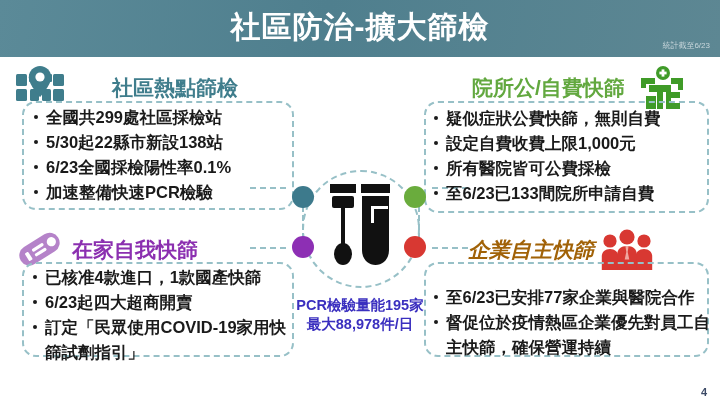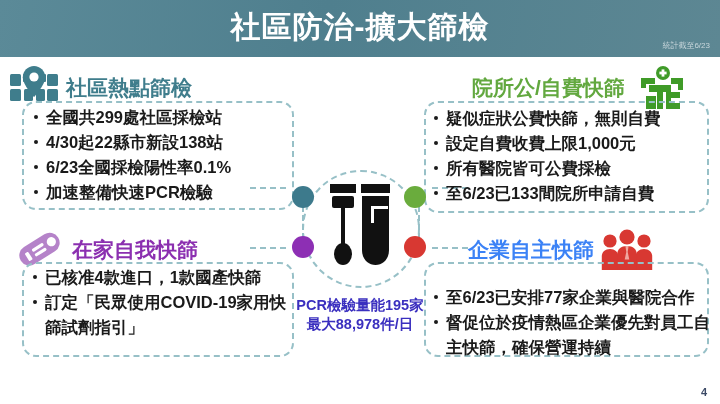--- a/index.html
+++ b/index.html
@@ -89,24 +89,24 @@
     left: 2px; top: 10px;
     width: 4px; height: 4px;
     border-radius: 50%;
     background: #1a1a1a;
   }
 
   
   .c-teal   { color: #3f7d8c; }
   .c-green  { color: #62a83f; }
   .c-purple { color: #8b2fb0; }
-  .c-red    { color: #3b82f6; }
-
-  
-  #panel-hotspot .panel-head { left: 8px; top: 66px; }
+  .c-red    { color: #a16207; font-style: italic; }
+
+  
+  #panel-hotspot .panel-head { left: 14px; top: 66px; gap: 40px; }
   #panel-hotspot .panel-box  { left: 22px; top: 101px; width: 272px; height: 109px; }
   #panel-hotspot .bullets    { left: 32px; top: 105px; width: 262px; }
 
   #panel-clinic .panel-head  { left: 472px; top: 66px; }
   #panel-clinic .panel-box   { left: 424px; top: 101px; width: 285px; height: 112px; }
   #panel-clinic .bullets     { left: 432px; top: 106px; width: 278px; }
 
   #panel-home .panel-head    { left: 14px; top: 229px; }
   #panel-home .panel-box     { left: 22px; top: 262px; width: 272px; height: 95px; }
   #panel-home .bullets       { left: 31px; top: 265px; width: 264px; }
@@ -215,21 +215,21 @@
             <path d="M26 0c-6.2 0-11.2 5-11.2 11.2C14.8 19 26 31 26 31s11.2-12 11.2-19.8C37.2 5 32.2 0 26 0z"></path>
           </g>
           <circle cx="26" cy="11" r="4.6" fill="#ffffff"></circle>
         </svg>
       </span>
       <span class="panel-title c-teal">社區熱點篩檢</span>
     </div>
     <div class="panel-box"></div>
     <div class="bullets">
       <div class="bullet">全國共299處社區採檢站</div>
-      <div class="bullet">4/30起22縣市新設138站</div>
+      <div class="bullet">5/30起22縣市新設138站</div>
       <div class="bullet">6/23全國採檢陽性率0.1%</div>
       <div class="bullet">加速整備快速PCR檢驗</div>
     </div>
   </div>
 
   <div class="panel" id="panel-clinic">
     <div class="panel-head">
       <span class="panel-title c-green">院所公/自費快篩</span>
       <span>
         <svg class="icon-svg icon-hospital" viewBox="0 0 52 44" xmlns="http://www.w3.org/2000/svg">
@@ -271,20 +271,21 @@
             <rect x="19" y="21.5" width="13" height="3.2" rx="1.4" fill="#ffffff"></rect>
             <circle cx="40" cy="20" r="4.6" fill="#ffffff"></circle>
           </g>
         </svg>
       </span>
       <span class="panel-title c-purple">在家自我快篩</span>
     </div>
     <div class="panel-box"></div>
     <div class="bullets">
       <div class="bullet">已核准4款進口，1款國產快篩</div>
+      <div class="bullet">6/23起四大超商開賣</div>
       <div class="bullet wrap">訂定「民眾使用COVID-19家用快篩試劑指引」</div>
     </div>
   </div>
 
   <div class="panel" id="panel-company">
     <div class="panel-head">
       <span class="panel-title c-red">企業自主快篩</span>
       <span>
         <svg class="icon-svg icon-people" viewBox="0 0 54 42" xmlns="http://www.w3.org/2000/svg">
           <g fill="#d83832">

